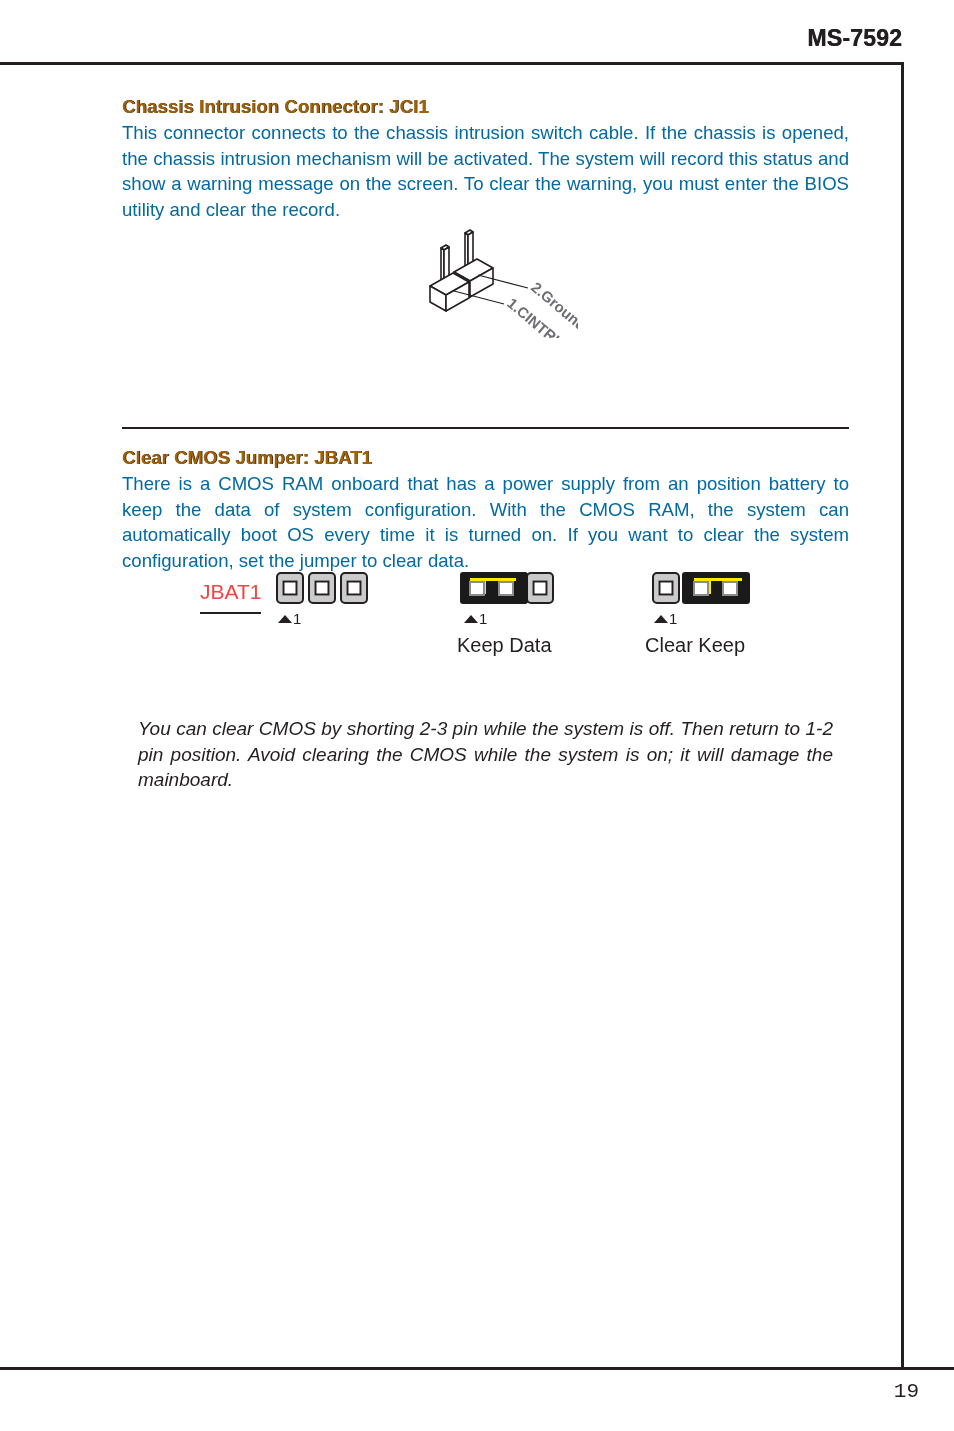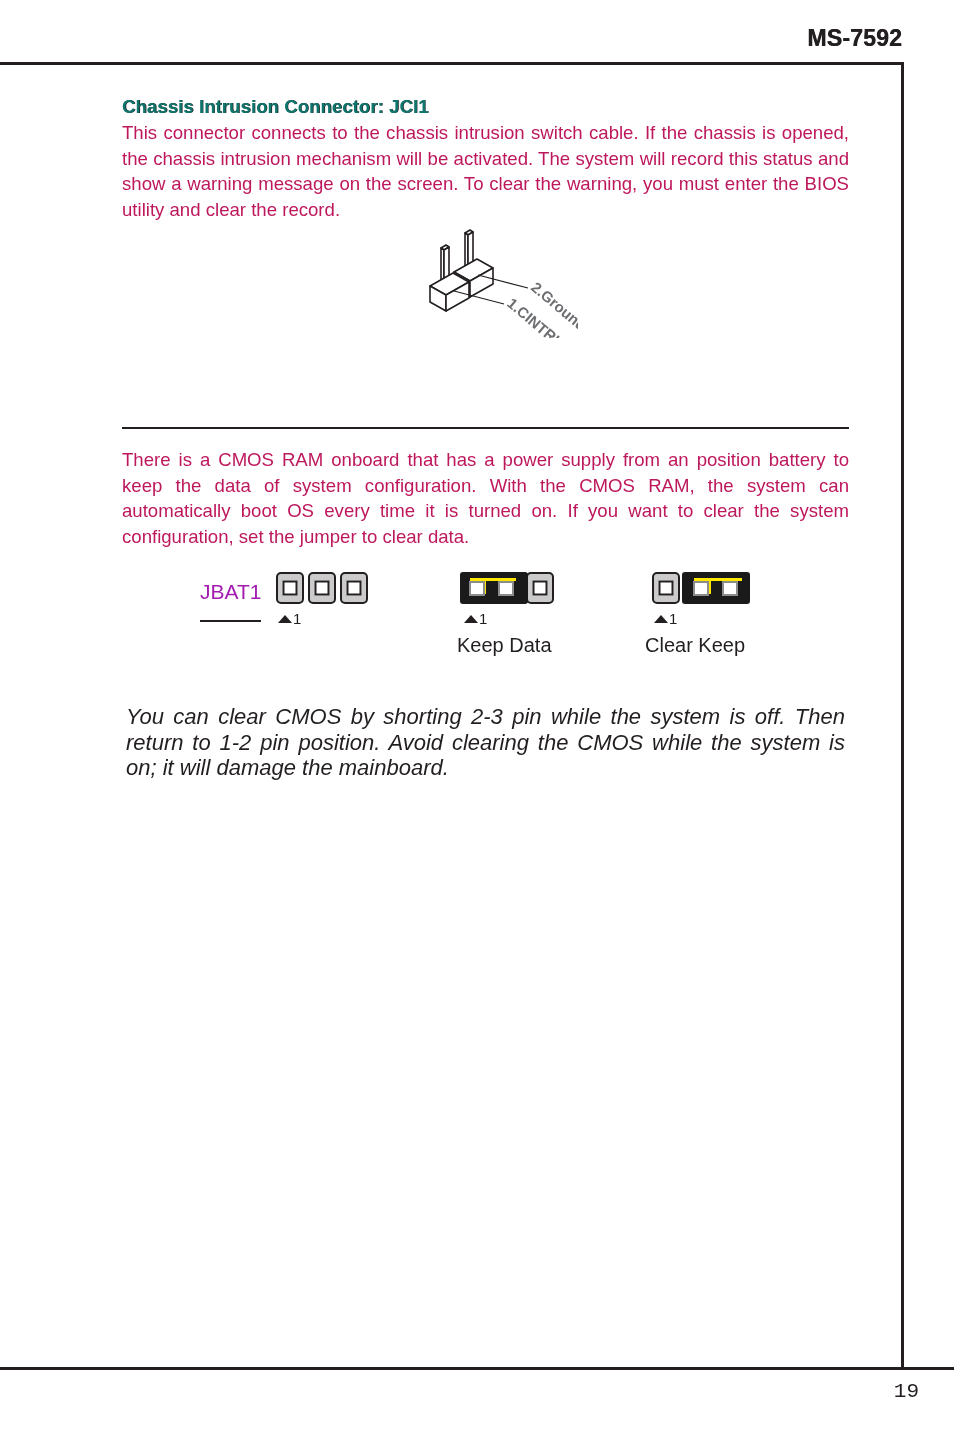--- a/index.html
+++ b/index.html
@@ -70,32 +70,32 @@
     position: absolute;
     left: 122px;
     top: 96px;
     width: 727px;
   }
 
   h2.section-heading {
     margin: 0 0 2px 0;
     font-size: 18.5px;
     font-weight: bold;
-    color: #0f766e;
+    color: #a16207;
     letter-spacing: 0.1px;
     text-shadow: 0.7px 0 0 #231f20;
   }
 
   p.body-text {
     margin: 0;
     font-size: 18.6px;
     line-height: 25.5px;
     text-align: justify;
     text-justify: inter-word;
-    color: #be185d;
+    color: #0369a1;
   }
 
   .hr-separator {
     margin: 0;
     width: 727px;
     height: 0;
     border-top: 2px solid #231f20;
   }
 
   
@@ -114,23 +114,23 @@
     top: 572px;
     width: 727px;
     height: 110px;
   }
 
   .jbat-label-wrap {
     position: absolute;
     left: 78px;
     top: 8px;
     font-size: 21px;
-    color: #a21caf;
+    color: #ef4444;
     border-bottom: 2px solid #231f20;
-    padding-bottom: 16px;
+    padding-bottom: 8px;
   }
 
   .jumper-block {
     position: absolute;
     top: 0;
   }
   .jumper-block.pos-a { left: 154px; }
   .jumper-block.pos-b { left: 340px; }
   .jumper-block.pos-c { left: 530px; }
 
@@ -254,22 +254,22 @@
   }
   .important-title {
     margin: 0 0 14px 0;
     font-size: 19px;
     font-style: italic;
     font-weight: bold;
     color: #231f20;
     letter-spacing: 0.3px;
   }
   .important-body {
-    margin: 4px;
-    font-size: 22px;
+    margin: 16px;
+    font-size: 19px;
     font-style: italic;
     line-height: 25.5px;
     text-align: justify;
     color: #231f20;
   }
 </style>
 </head>
 <body>
 
 <div class="page-frame-top"></div>
@@ -283,20 +283,21 @@
   <h2 class="section-heading">Chassis Intrusion Connector: JCI1</h2>
 
   <p class="body-text">This connector connects to the chassis intrusion switch cable. If the chassis is opened, the chassis intrusion mechanism will be activated. The system will record this status and show a warning message on the screen. To clear the warning, you must enter the BIOS utility and clear the record.</p>
 
   <div style="height:205px"></div>
 
   <div class="hr-separator"></div>
 
   <div style="height:18px"></div>
 
+  <h2 class="section-heading">Clear CMOS Jumper: JBAT1</h2>
 
   <p class="body-text">There is a CMOS RAM onboard that has a power supply from an position battery to keep the data of system configuration. With the CMOS RAM, the system can automatically boot OS every time it is turned on. If you want to clear the system configuration, set the jumper to clear data.</p>
 </div>
 
 <div class="jci-figure">
   <svg width="160" height="110" viewBox="0 0 160 110">
     <g fill="#ffffff" stroke="#231f20" stroke-width="1.6" stroke-linejoin="round">
 
       <path d="M47 5 L52 2 L55 4 L50 7 Z"></path>
       <path d="M47 5 L47 52 L50 54 L50 7 Z"></path>

